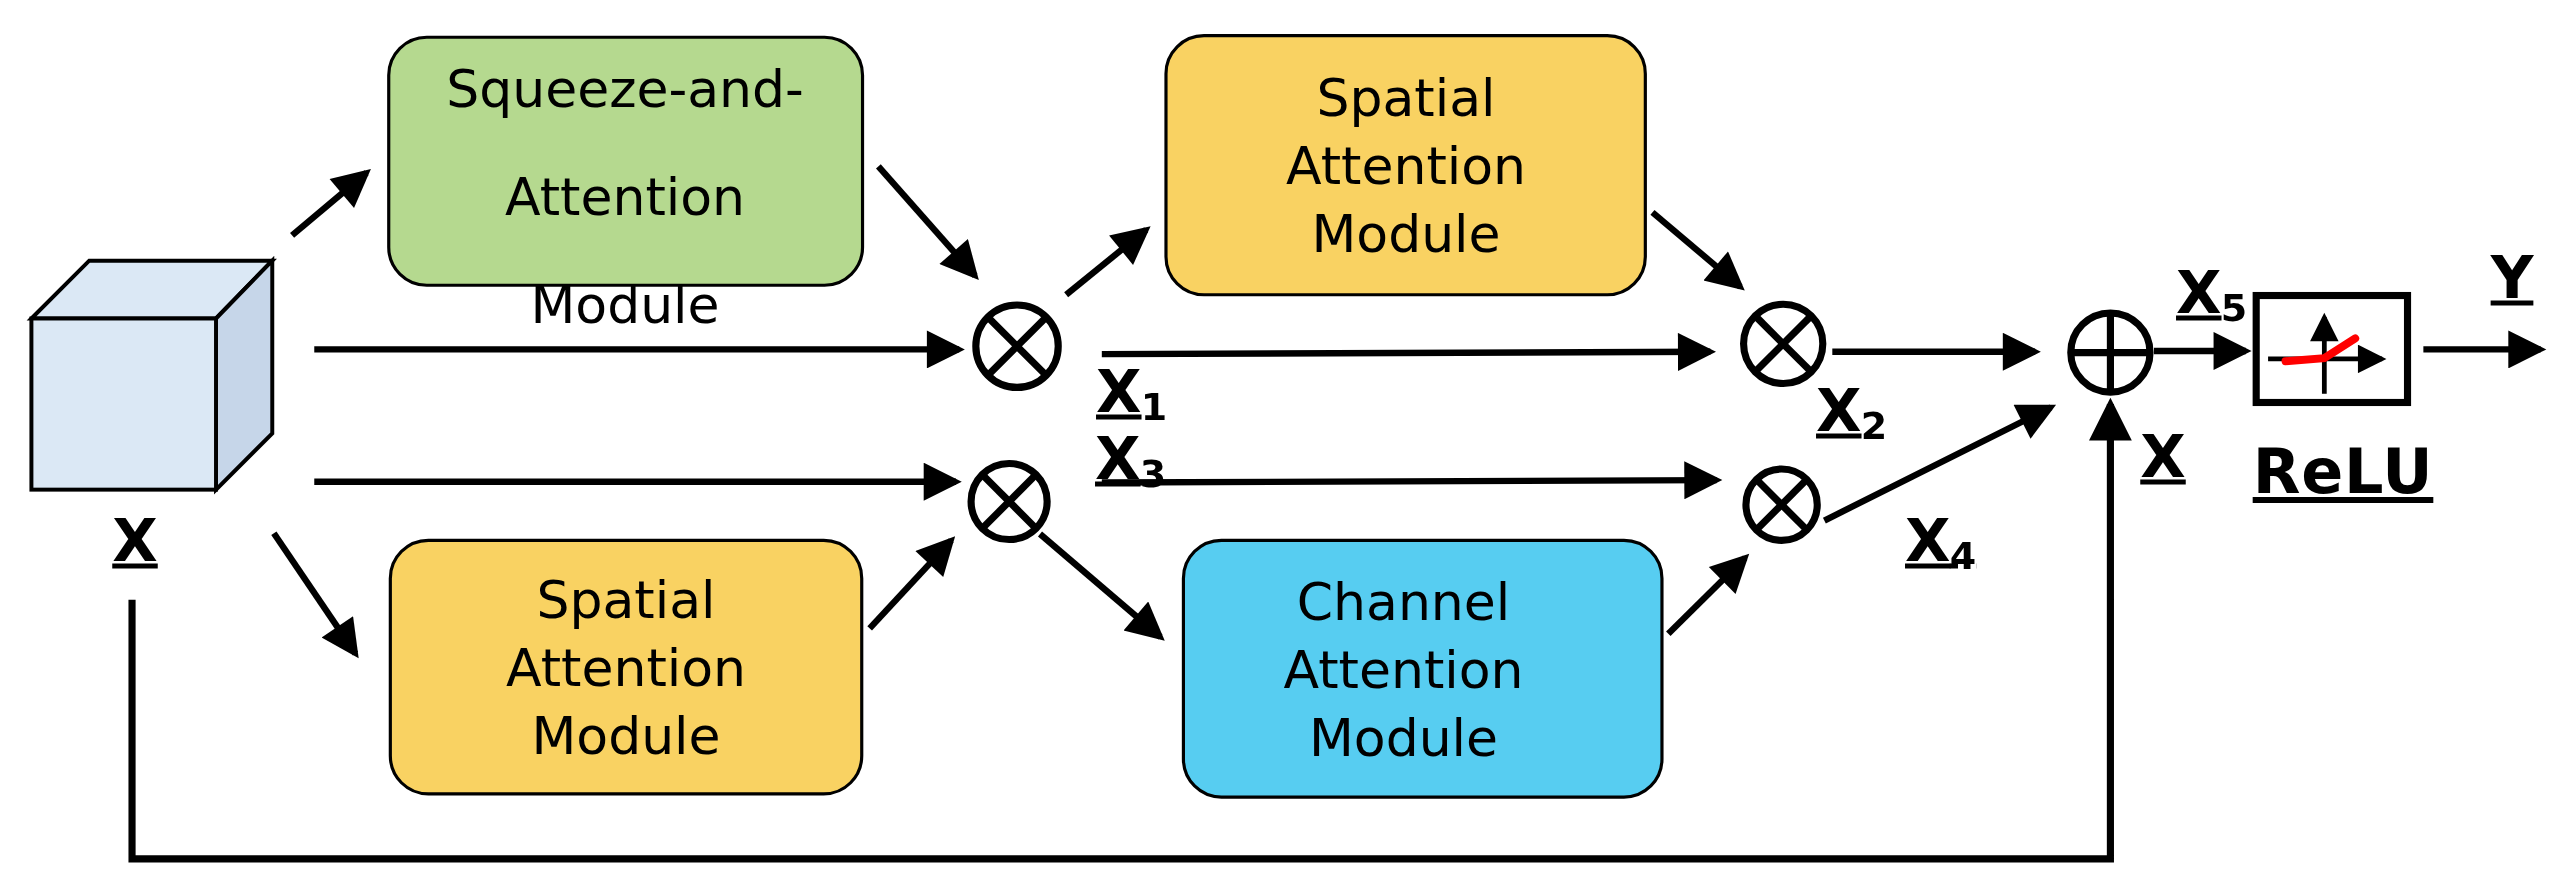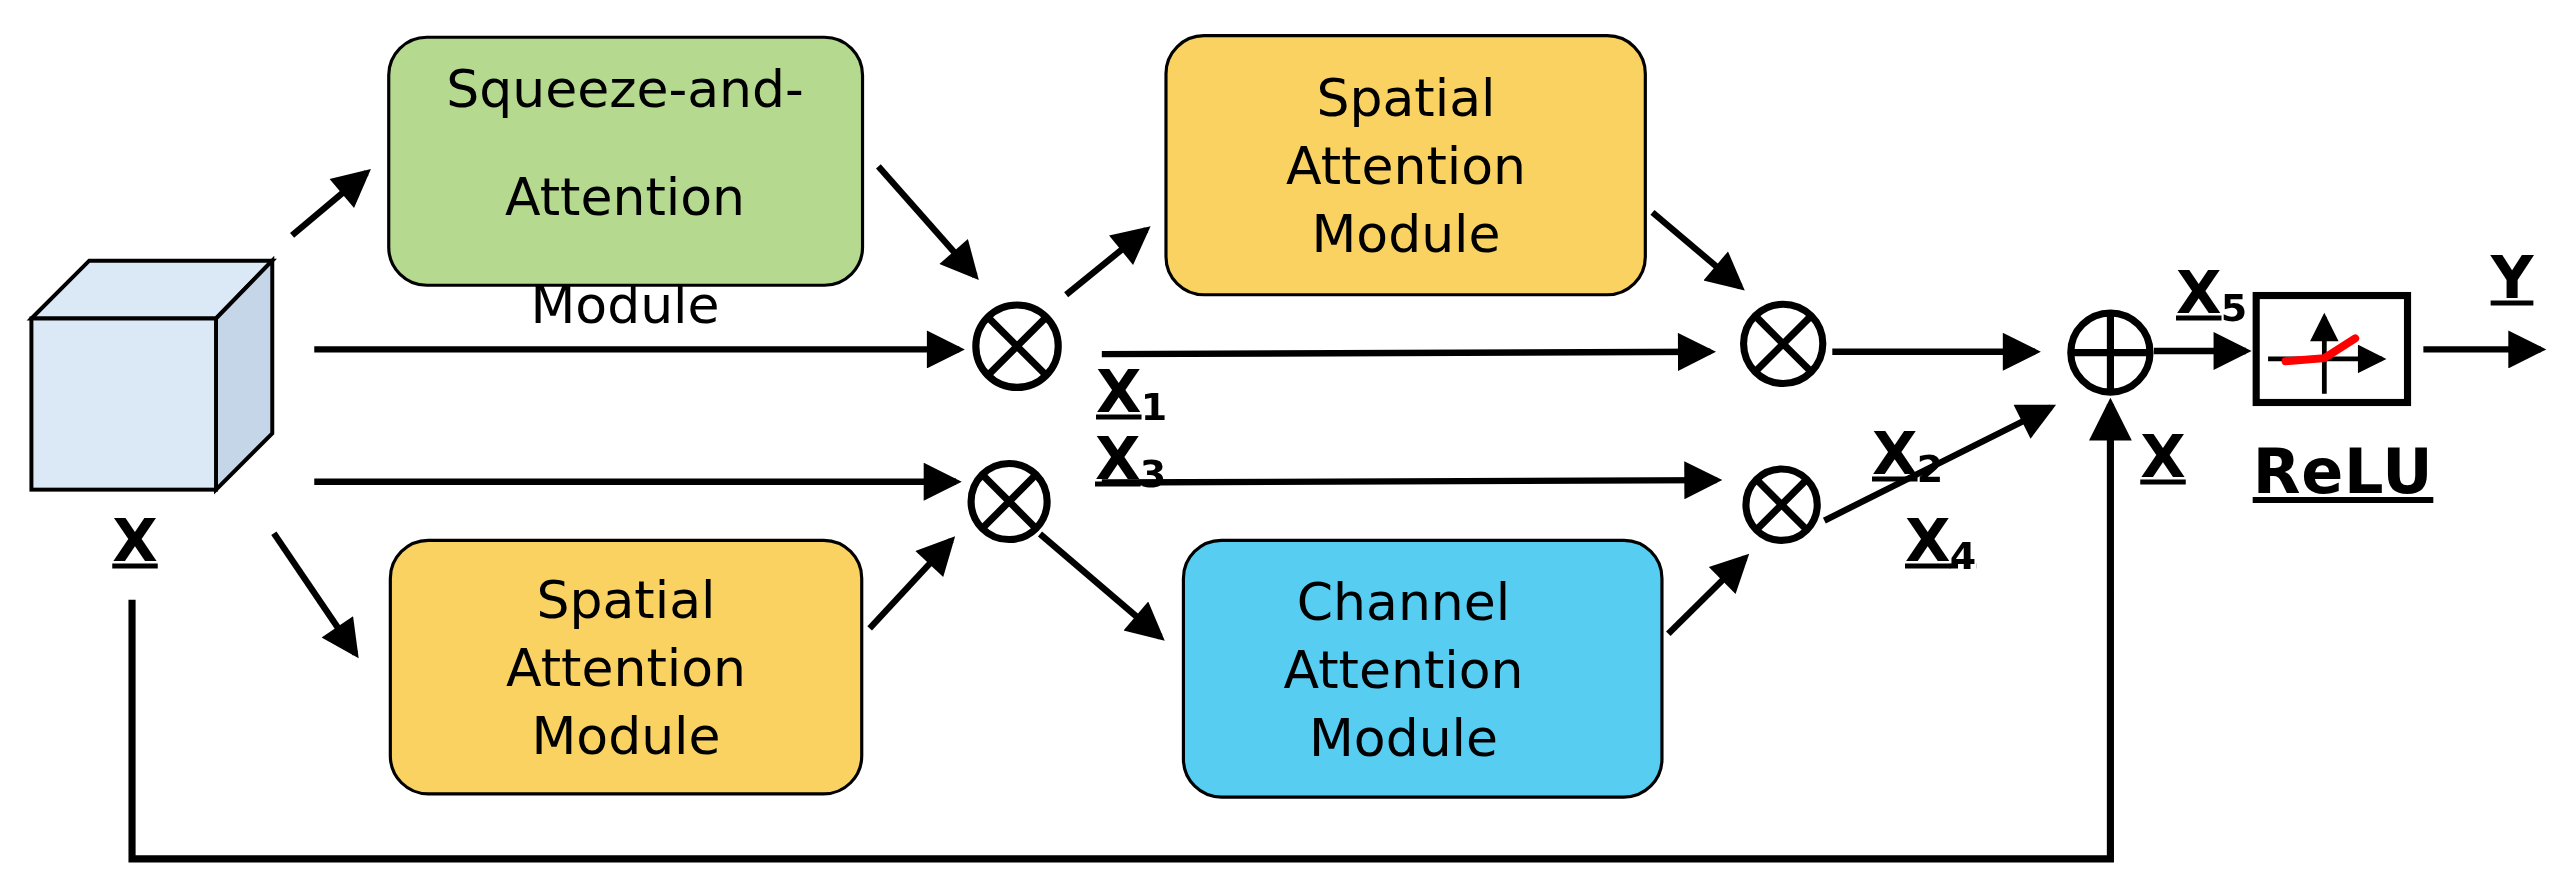--- a/index.html
+++ b/index.html
@@ -132,21 +132,21 @@
     <div>Attention</div>
     <div>Module</div>
   </div>
 
   <div class="lbl" style="left:135px;top:540px;">X</div>
 
   <div class="lbl" style="left:1132px;top:391px;"><span>X</span><sub>1</sub></div>
 
   <div class="lbl" style="left:1131px;top:458px;"><span>X</span><sub>3</sub></div>
 
-  <div class="lbl" style="left:1908px;top:410px;margin-top:43px;"><span>X</span><sub>2</sub></div>
+  <div class="lbl" style="left:1852px;top:410px;"><span>X</span><sub>2</sub></div>
 
   <div class="lbl" style="left:1941px;top:493px;margin-top:47px;"><span>X</span><sub>4</sub></div>
 
   <div class="lbl" style="left:2212px;top:292px;"><span>X</span><sub>5</sub></div>
 
   <div class="lbl" style="left:2163px;top:456px;">X</div>
 
   <div class="lbl" style="left:2512px;top:277px;">Y</div>
 
   <div class="lbl relu-caption" style="left:2343px;top:472px;">ReLU</div>

